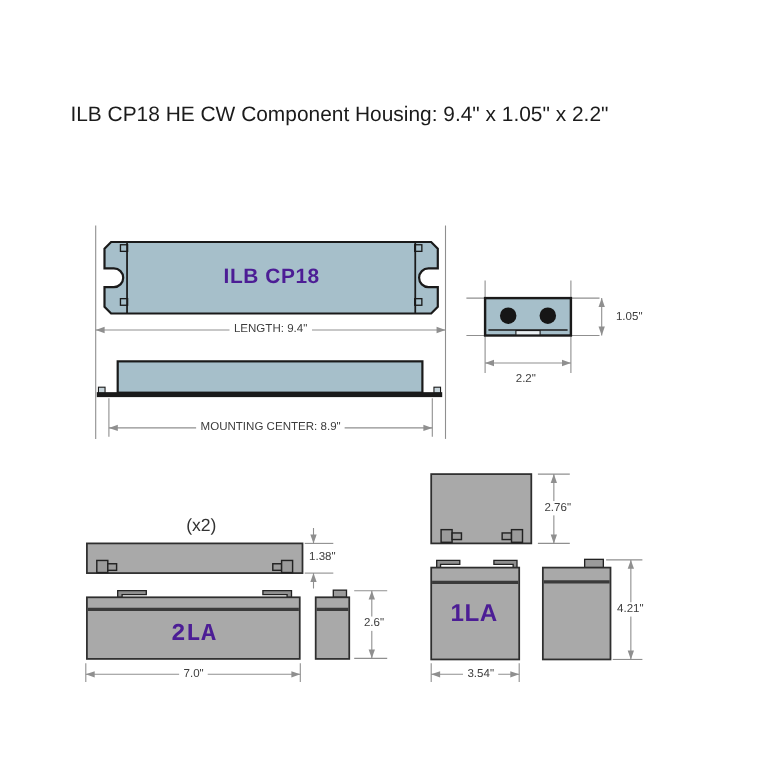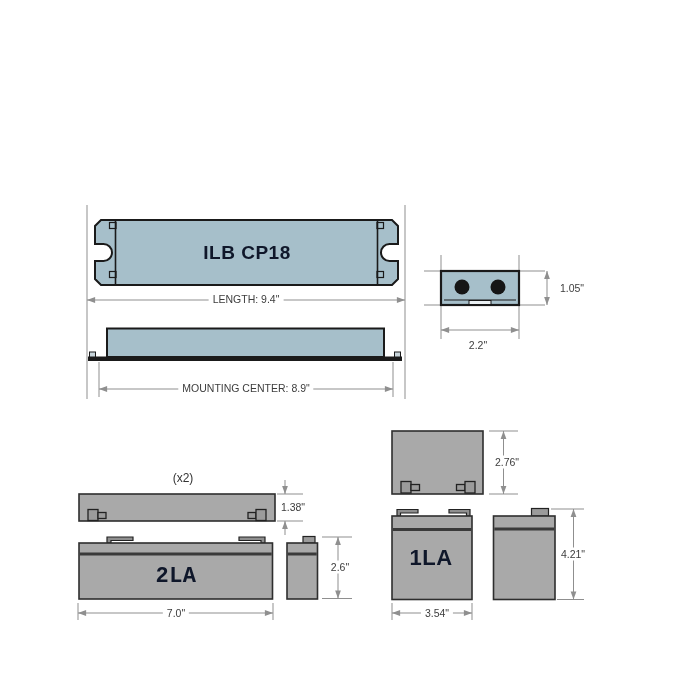--- a/index.html
+++ b/index.html
@@ -17,31 +17,32 @@
     position:absolute;left:64px;top:90px;
     font-size:19px;line-height:30px;color:#1b1b1b;letter-spacing:0;
     white-space:nowrap;
   }
   .drawing-svg{position:absolute;left:0;top:0;}
   .lbl{
     position:absolute;transform:translate(-50%,-50%);
     font-size:10.5px;color:#3d3d3d;background:#fff;
     padding:0 4px;white-space:nowrap;line-height:13px;
   }
-  .lbl--onpart{background:transparent;color:#0f172a;font-weight:bold;padding:0;}
+  .lbl--onpart{background:transparent;color:#4c1d95;font-weight:bold;padding:0;}
   .lbl--part-big{font-size:19px;letter-spacing:0.5px;}
   .lbl--bat{font-size:22px;letter-spacing:0.5px;}
-  .lbl--qty{background:transparent;color:#333;font-size:12px;}
+  .lbl--qty{background:transparent;color:#333;font-size:16px;}
 </style>
 </head>
 <body>
 
 <div class="stage">
 
   <div class="title-block">
+    <div>ILB CP18 HE CW Component Housing: 9.4" x 1.05" x 2.2"</div>
   </div>
 
   <svg class="drawing-svg" width="700" height="700" viewBox="0 0 700 700">
     <defs>
       <marker id="arr" viewBox="0 0 10 10" refX="9.5" refY="5" markerWidth="9" markerHeight="9" markerUnits="userSpaceOnUse" orient="auto-start-reverse">
         <path d="M0.5,1.8 L9.5,5 L0.5,8.2 Z" fill="#8f8f8f"></path>
       </marker>
     </defs>
 
     <g>

